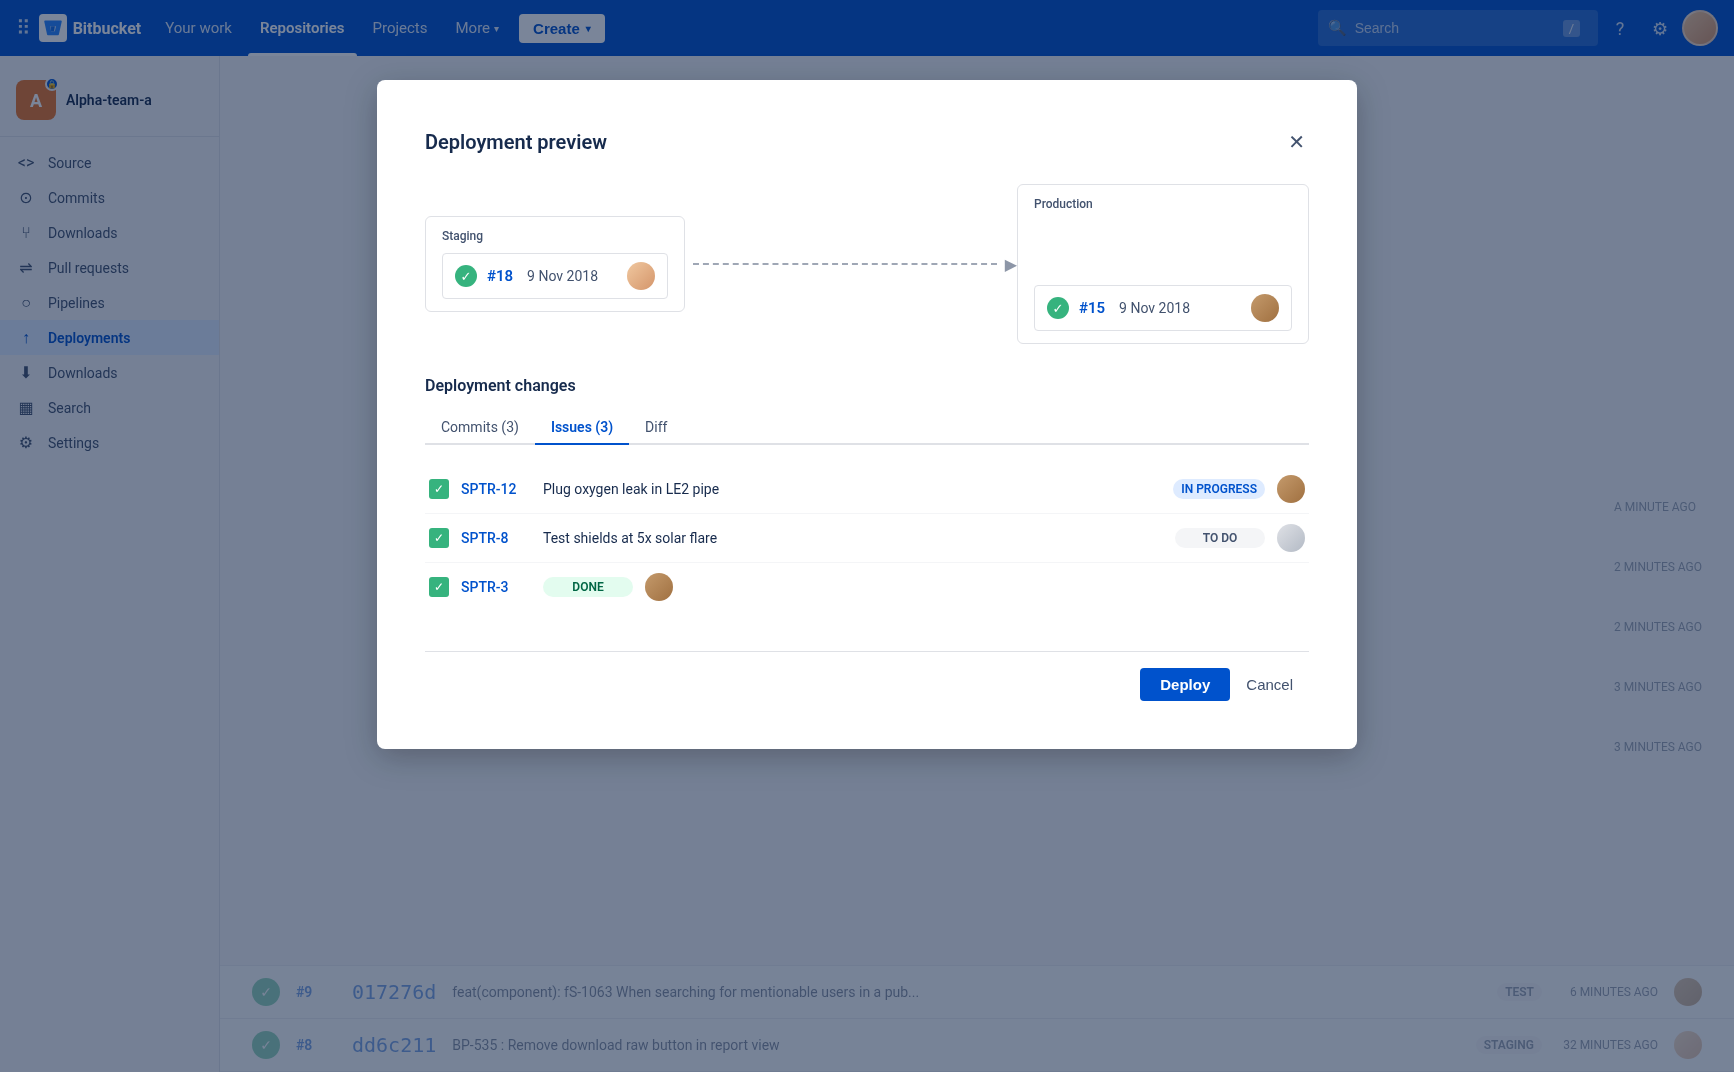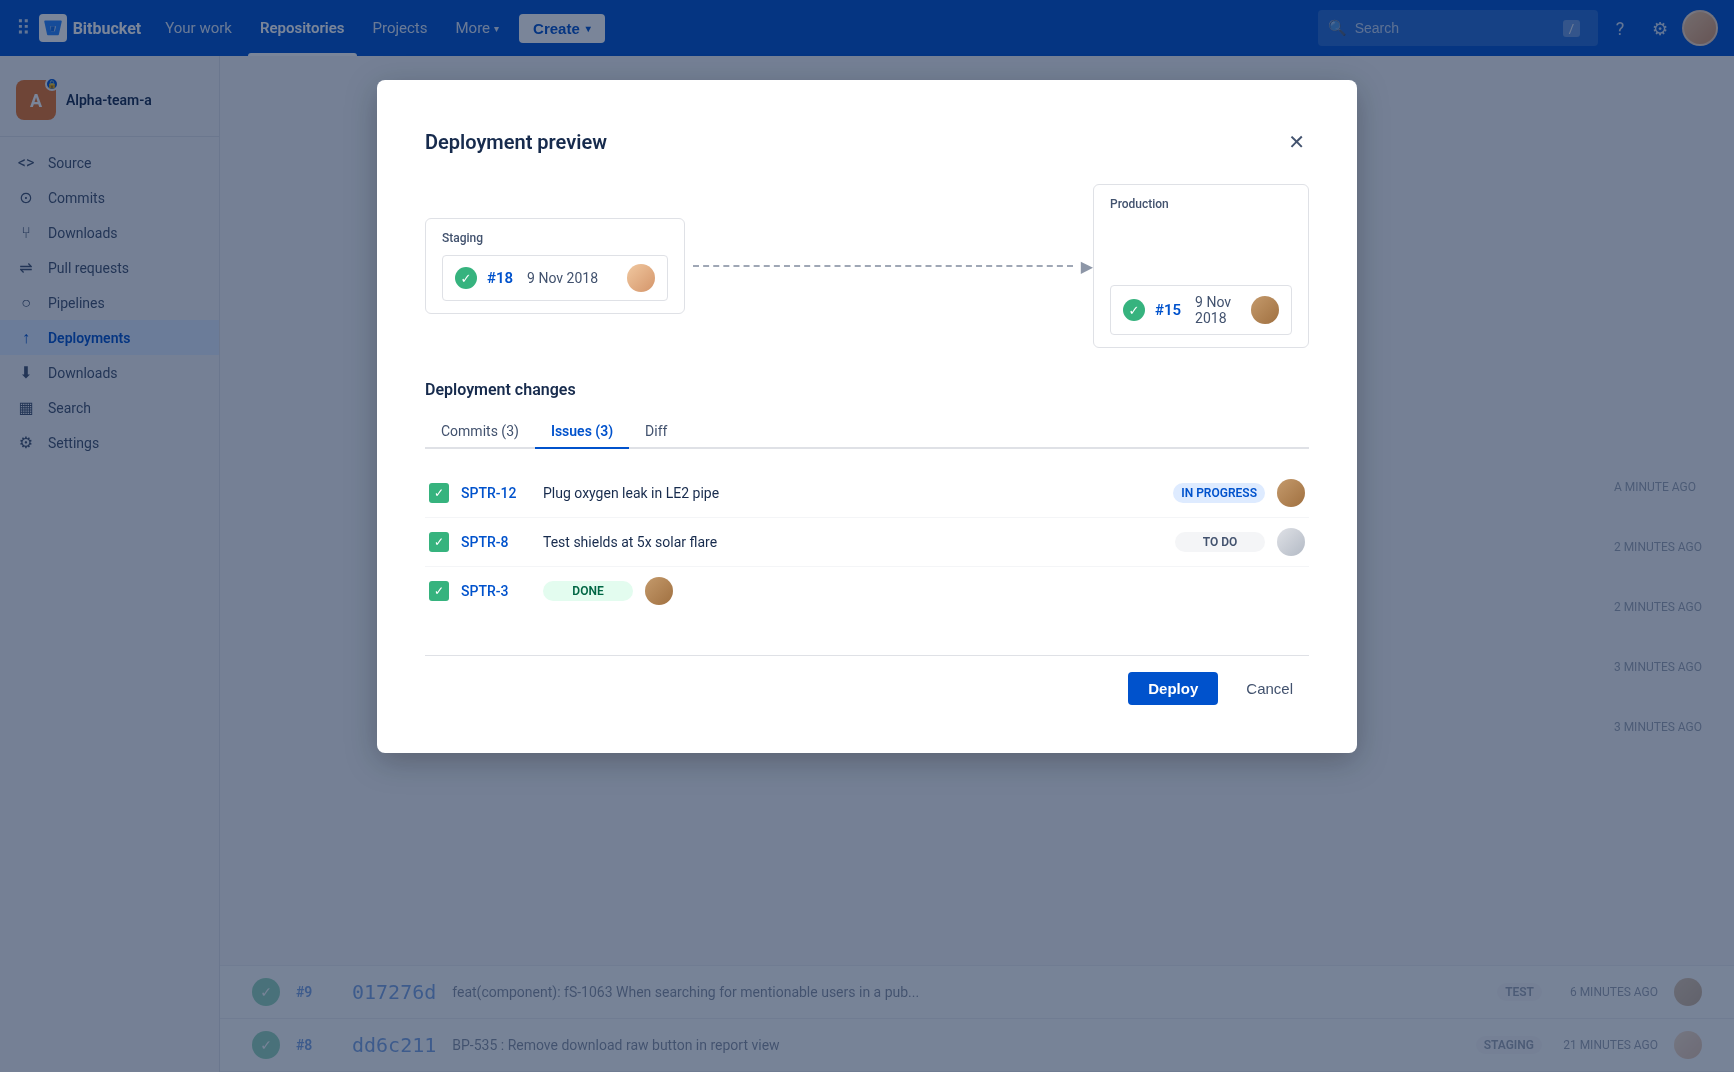--- a/index.html
+++ b/index.html
@@ -63,21 +63,21 @@
     .env-box { border: 1px solid #dfe1e6; border-radius: 6px; padding: 12px 16px; width: 260px; }
     .env-box-label { font-size: 12px; color: #42526e; font-weight: 500; margin-bottom: 10px; }
     .env-item { display: flex; align-items: center; gap: 10px; padding: 8px 12px; border: 1px solid #dfe1e6; border-radius: 4px; background: #fff; }
     .env-item-check { width: 22px; height: 22px; border-radius: 50%; background: #36b37e; display: flex; align-items: center; justify-content: center; color: #fff; font-size: 13px; flex-shrink: 0; }
     .env-item-num { color: #0052cc; font-weight: 600; font-size: 15px; margin-right: 4px; }
     .env-item-date { color: #42526e; font-size: 14px; flex: 1; }
     .env-item-avatar { width: 28px; height: 28px; border-radius: 50%; background: #e8c4b4; overflow: hidden; display: flex; align-items: center; justify-content: center; font-size: 12px; }
     .env-arrow-area { flex: 1; display: flex; align-items: center; justify-content: center; position: relative; height: 40px; }
     .env-arrow-line { flex: 1; height: 2px; border-top: 2px dashed #42526e; opacity: 0.5; }
     .env-arrow-head { color: #42526e; opacity: 0.5; font-size: 16px; }
-    .env-prod-box { border: 1px solid #dfe1e6; border-radius: 6px; padding: 12px 16px; width: 216px; }
+    .env-prod-box { border: 1px solid #dfe1e6; border-radius: 6px; padding: 12px 16px; width: 292px; }
     .env-prod-empty { height: 56px; }
 
     
     .changes-section { }
     .changes-title { font-size: 16px; font-weight: 600; color: #172b4d; margin-bottom: 16px; }
     .tabs { display: flex; gap: 0; border-bottom: 2px solid #dfe1e6; margin-bottom: 20px; }
     .tab { padding: 8px 16px; font-size: 14px; color: #42526e; cursor: pointer; border-bottom: 2px solid transparent; margin-bottom: -2px; }
     .tab.active { color: #0052cc; border-bottom-color: #0052cc; font-weight: 600; }
 
     
@@ -87,21 +87,21 @@
     .issue-type-icon { width: 20px; height: 20px; border-radius: 3px; background: #36b37e; display: flex; align-items: center; justify-content: center; color: #fff; font-size: 12px; flex-shrink: 0; }
     .issue-key { color: #0052cc; font-size: 14px; font-weight: 500; min-width: 70px; text-decoration: none; cursor: pointer; }
     .issue-title { flex: 1; font-size: 14px; color: #172b4d; }
     .issue-status { font-size: 12px; font-weight: 600; padding: 3px 8px; border-radius: 12px; min-width: 90px; text-align: center; }
     .issue-status.in-progress { color: #0052cc; background: #deebff; }
     .issue-status.to-do { color: #42526e; background: #f4f5f7; }
     .issue-status.done { color: #006644; background: #e3fcef; }
     .issue-avatar { width: 28px; height: 28px; border-radius: 50%; background: #dfe1e6; display: flex; align-items: center; justify-content: center; font-size: 12px; overflow: hidden; flex-shrink: 0; }
 
     
-    .modal-footer { display: flex; justify-content: flex-end; align-items: center; gap: 12px; margin-top: 40px; padding-top: 16px; border-top: 1px solid #dfe1e6; }
+    .modal-footer { display: flex; justify-content: flex-end; align-items: center; gap: 0; margin-top: 40px; padding-top: 16px; border-top: 1px solid #dfe1e6; }
     .btn-deploy { background: #0052cc; color: #fff; border: none; border-radius: 4px; padding: 8px 20px; font-size: 15px; font-weight: 600; cursor: pointer; }
     .btn-cancel { background: none; color: #42526e; border: none; padding: 8px 16px; font-size: 15px; cursor: pointer; border-radius: 4px; }
 
     
     .bg-content { opacity: 0.5; pointer-events: none; }
     .deploy-row { display: flex; align-items: center; gap: 16px; padding: 12px 0; border-bottom: 1px solid #dfe1e6; }
     .deploy-check { width: 28px; height: 28px; border-radius: 50%; background: #36b37e; display: flex; align-items: center; justify-content: center; color: #fff; font-size: 14px; }
     .deploy-num { color: #0052cc; font-size: 14px; font-weight: 600; min-width: 40px; }
     .deploy-hash { color: #0052cc; font-size: 20px; font-family: monospace; }
     .deploy-msg { flex: 1; color: #172b4d; font-size: 14px; }
@@ -225,26 +225,26 @@
         <span class="deploy-env-badge">TEST</span>
         <span class="deploy-time">6 MINUTES AGO</span>
         <div class="deploy-avatar face-brown"></div>
       </div>
       <div class="deploy-row" style="padding: 12px 32px;">
         <div class="deploy-check">✓</div>
         <span class="deploy-num">#8</span>
         <span class="deploy-hash">dd6c211</span>
         <span class="deploy-msg">BP-535 : Remove download raw button in report view</span>
         <span class="deploy-env-badge">STAGING</span>
-        <span class="deploy-time">21 MINUTES AGO</span>
+        <span class="deploy-time">32 MINUTES AGO</span>
         <div class="deploy-avatar face-peach"></div>
       </div>
     </div>
 
-    <div style="position: fixed; right: 32px; top: 480px; display: flex; flex-direction: column; gap: 46px; z-index: 10;">
+    <div style="position: fixed; right: 32px; top: 500px; display: flex; flex-direction: column; gap: 46px; z-index: 10;">
       <span style="font-size:12px;color:#42526e;">A MINUTE AGO</span>
       <span style="font-size:12px;color:#42526e;">2 MINUTES AGO</span>
       <span style="font-size:12px;color:#42526e;">2 MINUTES AGO</span>
       <span style="font-size:12px;color:#42526e;">3 MINUTES AGO</span>
       <span style="font-size:12px;color:#42526e;">3 MINUTES AGO</span>
     </div>
   </div>
 </div>
 
 <div class="overlay">

